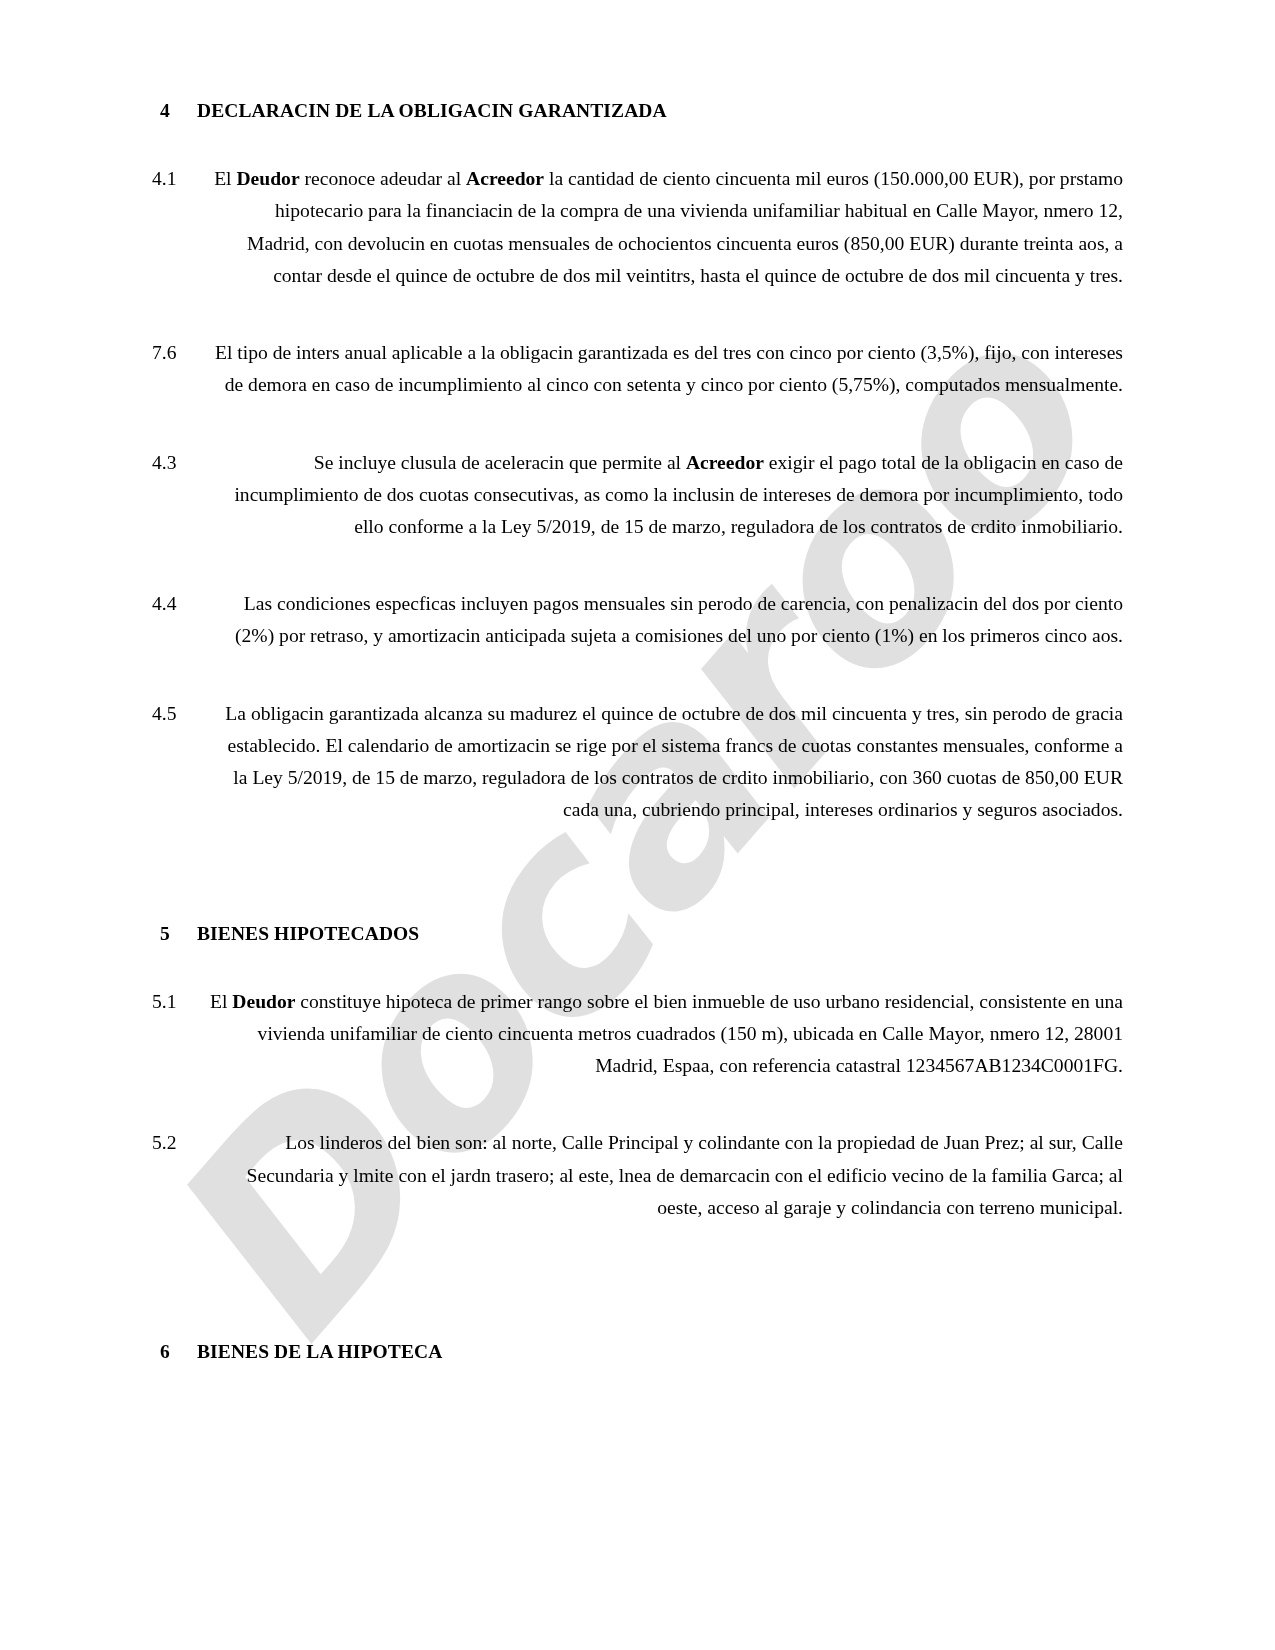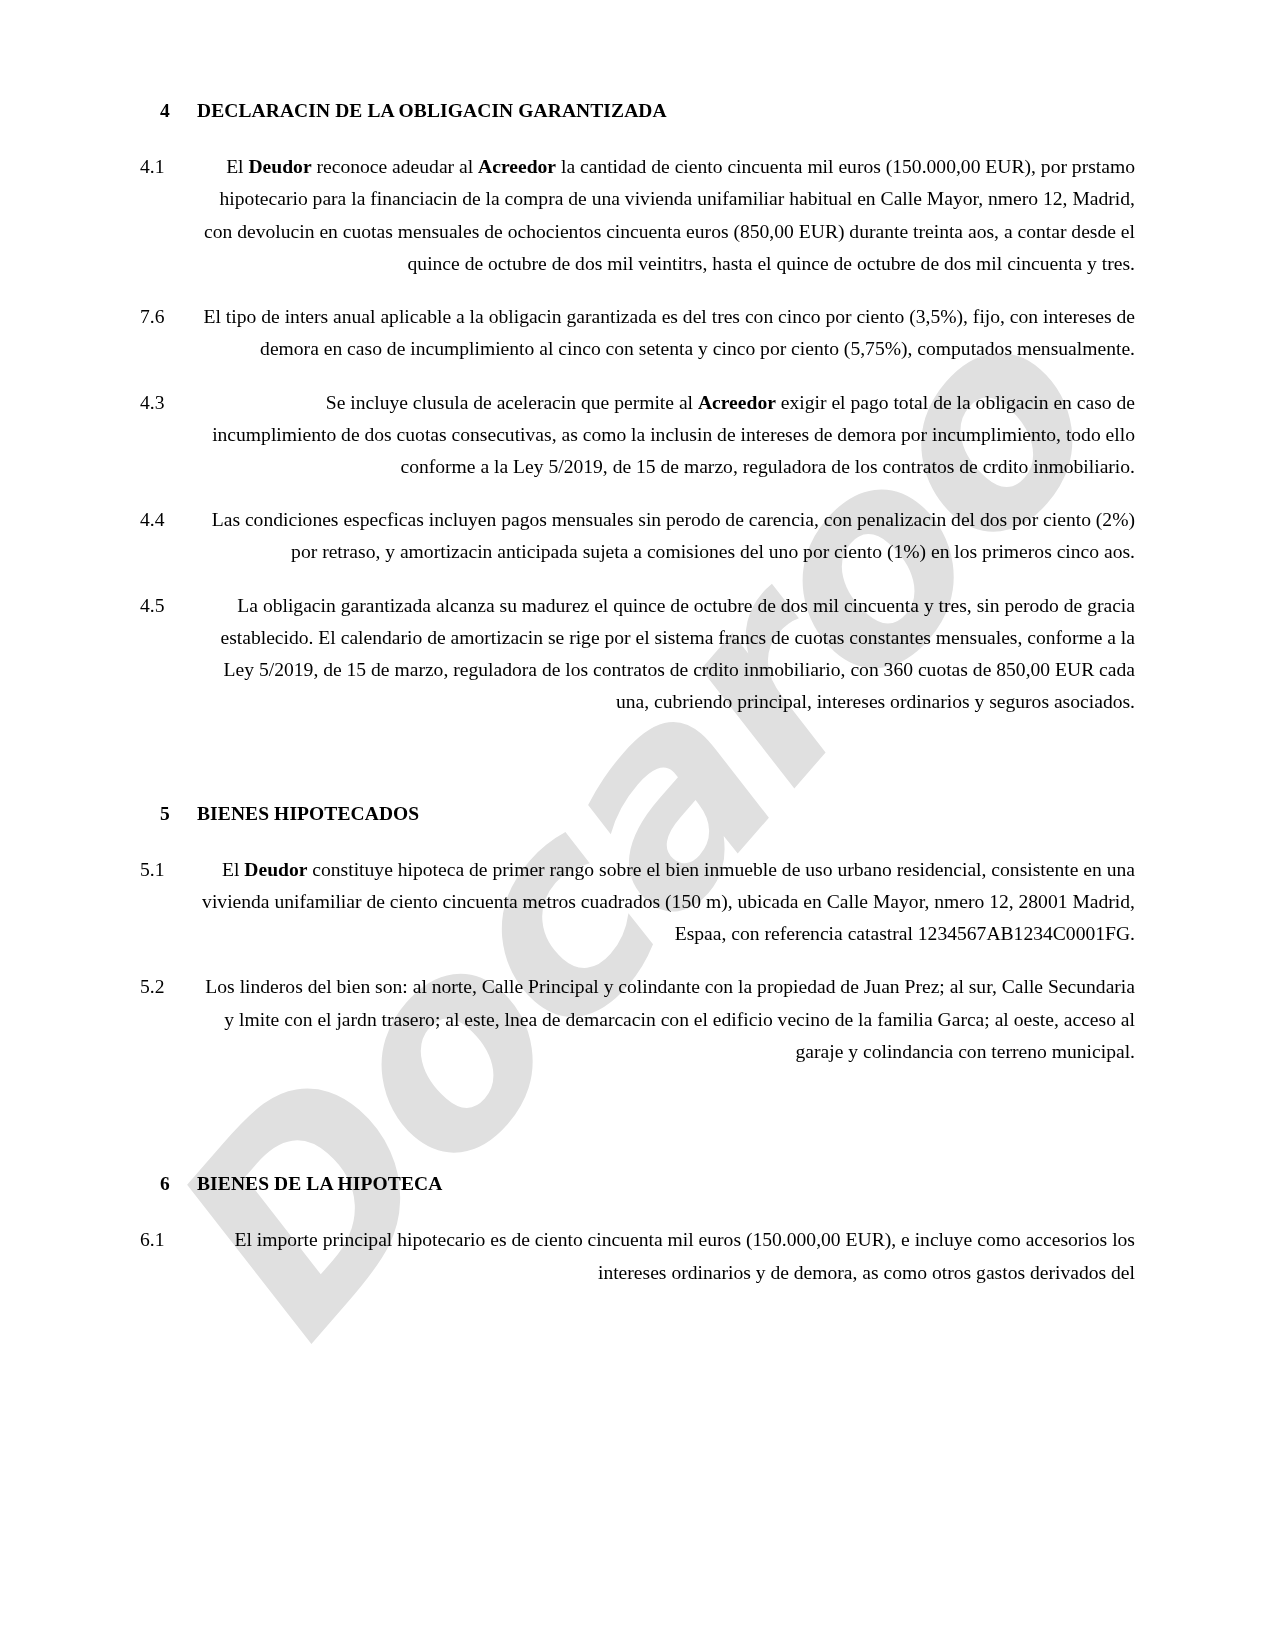--- a/index.html
+++ b/index.html
@@ -65,21 +65,21 @@
   .heading-row .htext {
     flex: 1;
     letter-spacing: 0.1px;
   }
   
   .clause {
     display: flex;
     align-items: flex-start;
     font-size: 19.6px;
     line-height: 1.645;
-    margin: 0;
+    margin: 12px;
   }
   .clause .num {
     width: 57px;
     flex: 0 0 57px;
     text-align: left;
   }
   .clause .body {
     flex: 1;
     text-align: right;
   }
@@ -143,19 +143,15 @@
         <span class="num">5.2</span>
         <span class="body"><span>Los linderos del bien son: al norte, Calle Principal y colindante con la propiedad de Juan Prez; al sur, Calle Secundaria y lmite con el jardn trasero; al este, lnea de demarcacin con el edificio vecino de la familia Garca; al oeste, acceso al garaje y colindancia con terreno municipal.</span></span>
       </div>
       <div class="sp-clause"></div>
       <div class="sp-section-gap"></div>
       <div class="heading-row">
         <span class="num">6</span>
         <span class="htext">BIENES DE LA HIPOTECA</span>
       </div>
       <div class="sp-head-after"></div>
-      <div class="clause">
-        <span class="num">6.1</span>
-        <span class="body"><span>El importe principal hipotecario es de ciento cincuenta mil euros (150.000,00 EUR), e incluye como accesorios los intereses ordinarios y de demora, as como otros gastos derivados del</span></span>
-      </div>
     </div>
 
 </div>
 
 </body></html>

